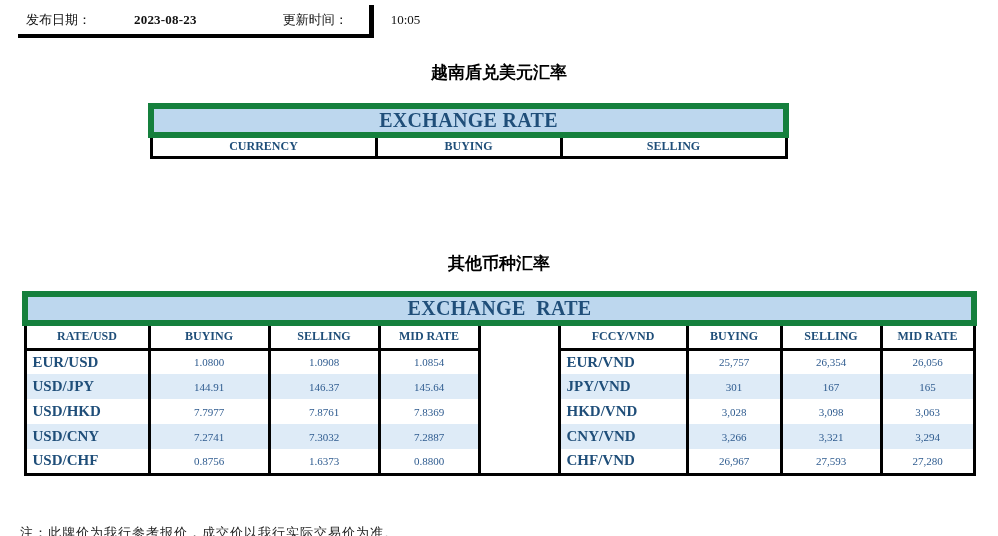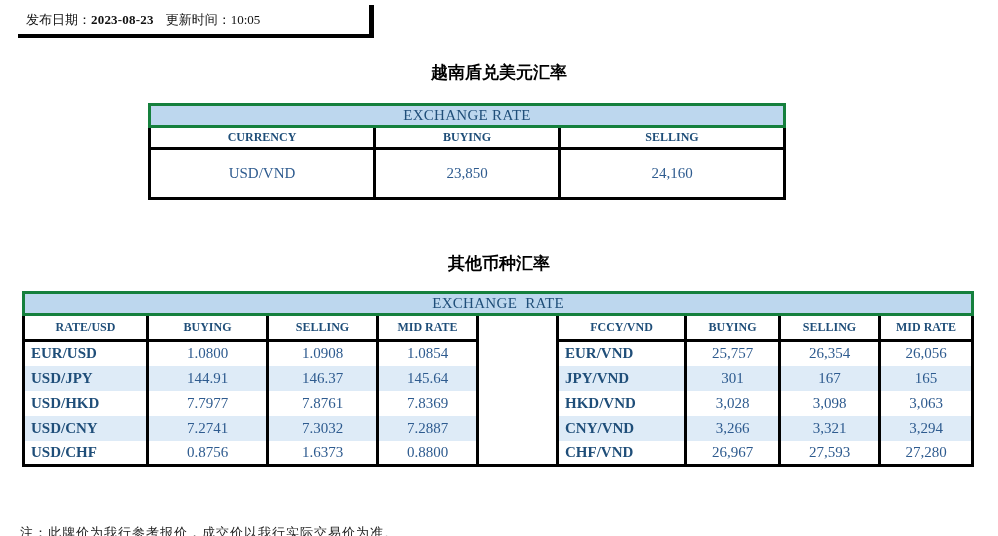--- a/index.html
+++ b/index.html
@@ -7,43 +7,43 @@
   body {
     width:998px; height:536px; position:relative; overflow:hidden;
     font-family:"Liberation Serif", serif; color:#000;
   }
 
   
   .date-box {
     position:absolute; left:18px; top:5px; width:356px; height:33px;
     border-bottom:4px solid #000; border-right:5px solid #000;
     display:flex; align-items:center; padding-left:8px;
-    font-size:13px; color:#111; white-space:pre;
+    font-size:13px; color:#111; white-space:pre;gap:43px;
   }
   .date-box .val { font-weight:bold; letter-spacing:0.2px; }
   .date-box .sep { display:inline-block; width:12px; }
 
   
   .page-title {
     position:absolute; left:0; width:998px; text-align:center;
     font-family:"Liberation Sans", sans-serif; font-weight:bold;
     font-size:17px; color:#000;
   }
   .title-1 { top:61px; }
   .title-2 { top:252px; }
 
   
   table { border-collapse:collapse; table-layout:fixed; position:absolute; }
   th, td { text-align:center; vertical-align:middle; overflow:hidden; }
 
   .banner-cell {
     background:var(--banner-bg, #BDD7EE);
     color:var(--text-navy, #1F4E79);
-    font-weight:normal; font-size:15px; letter-spacing:0.3px;
-    border:3px solid #15803d; white-space:pre;
+    font-weight:bold; font-size:20px; letter-spacing:0.3px;
+    border:6px solid #15803d; white-space:pre;
   }
   .head-cell {
     background:#fff; color:var(--text-navy, #1F4E79);
     font-weight:bold; font-size:12px;
     border:3px solid #000;
   }
 
   
   .t1 { left:148px; top:103px; width:635px; }
   .t1 .banner-row { height:22px; }
@@ -58,21 +58,21 @@
   .t2 { left:22px; top:291px; width:949px; border:3px solid #000; }
   .t2 .banner-row { height:22px; }
   .t2 .head-row   { height:26px; }
   .t2 .data-row   { height:25px;margin-left:24px; }
   .t2 .lbl-cell {
     text-align:left; padding-left:6px;
     color:var(--text-navy, #1F4E79); font-weight:bold; font-size:15px;
     border-left:3px solid #000; border-right:3px solid #000;
   }
   .t2 .num-cell {
-    color:var(--text-number, #2E5B8F); font-size:15px;
+    color:var(--text-number, #2E5B8F); font-size:11px;
     border-left:3px solid #ec4899; border-right:3px solid #000;
   }
   .t2 .gap-cell {
     background:#fff;
     border-left:3px solid #000; border-right:3px solid #000;
   }
   .t2 .alt { background:var(--alt-row-bg, #DEEBF7); }
 
   
   .footer-note {
@@ -100,25 +100,20 @@
       <col style="width:225px">
     </colgroup>
   <tbody>
       <tr class="banner-row">
     <td class="banner-cell" colspan="3">EXCHANGE RATE</td>
   </tr>
   <tr class="head-row">
     <th class="head-cell">CURRENCY</th>
     <th class="head-cell">BUYING</th>
     <th class="head-cell">SELLING</th>
-  </tr>
-  <tr class="data-row">
-    <td class="data-cell">USD/VND</td>
-    <td class="data-cell">23,850</td>
-    <td class="data-cell">24,160</td>
   </tr>
 </tbody>
   </table>
 
 <div class="page-title title-2">其他币种汇率</div>
 
 <table class="t2">
   <colgroup>
     <col style="width:124px">
       <col style="width:120px">

